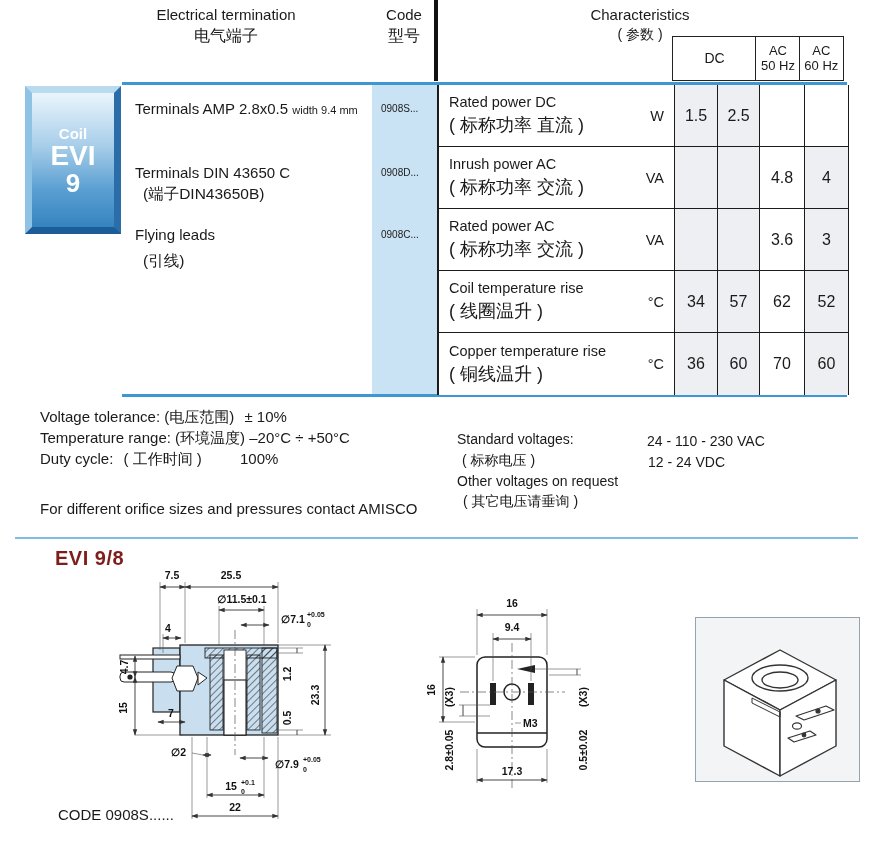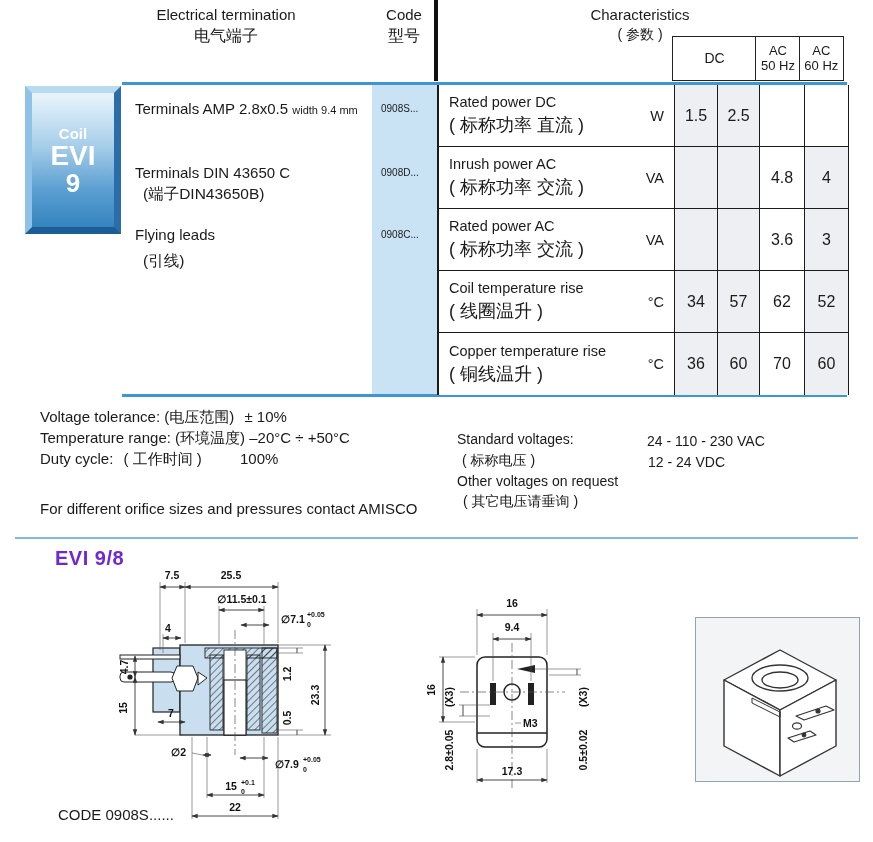--- a/index.html
+++ b/index.html
@@ -46,21 +46,21 @@
          font-size:16px;background:#edeff2;}
   .c-val.clast{border-right:1.6px solid #1b1b1b;}
   .c-val.white{background:#fff;}
   
   .notes{position:absolute;left:40px;top:406px;font-size:15px;line-height:21px;}
   .notes .gap{display:inline-block;width:6px;}
   .contact{position:absolute;left:40px;top:500px;font-size:15px;}
   .nv{position:absolute;font-size:14px;}
   
   .divider{position:absolute;left:15px;top:537px;width:843px;height:2px;background:#7fbce4;}
-  .sect-title{position:absolute;left:55px;top:547px;font-size:20px;font-weight:bold;color:#6d28d9;letter-spacing:.5px;}
+  .sect-title{position:absolute;left:55px;top:547px;font-size:20px;font-weight:bold;color:#7f1d1d;letter-spacing:.5px;}
   .code-caption{position:absolute;left:58px;top:806px;font-size:15px;}
   .photo3d{position:absolute;left:695px;top:617px;width:165px;height:165px;background:#f2f4f6;
            border:1px solid #93a3af;box-sizing:border-box;}
   
   .dimtxt{font:bold 10.5px "Liberation Sans",sans-serif;fill:#111;}
   .dimtxt-s{font:bold 7px "Liberation Sans",sans-serif;fill:#111;}
   svg .dim{stroke:#333;stroke-width:0.9;fill:none;}
   svg .ext{stroke:#555;stroke-width:0.6;fill:none;}
   svg .out{stroke:#222;stroke-width:1.3;fill:none;}
   svg .cl{stroke:#555;stroke-width:0.7;stroke-dasharray:9 3 2 3;fill:none;}

